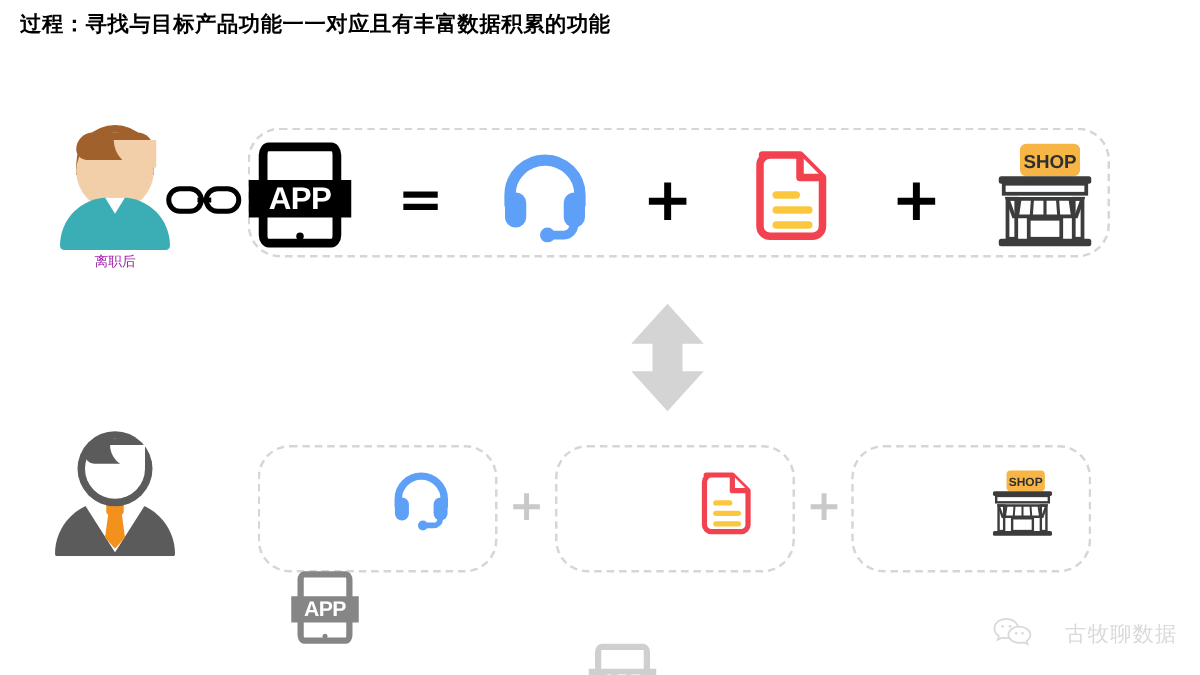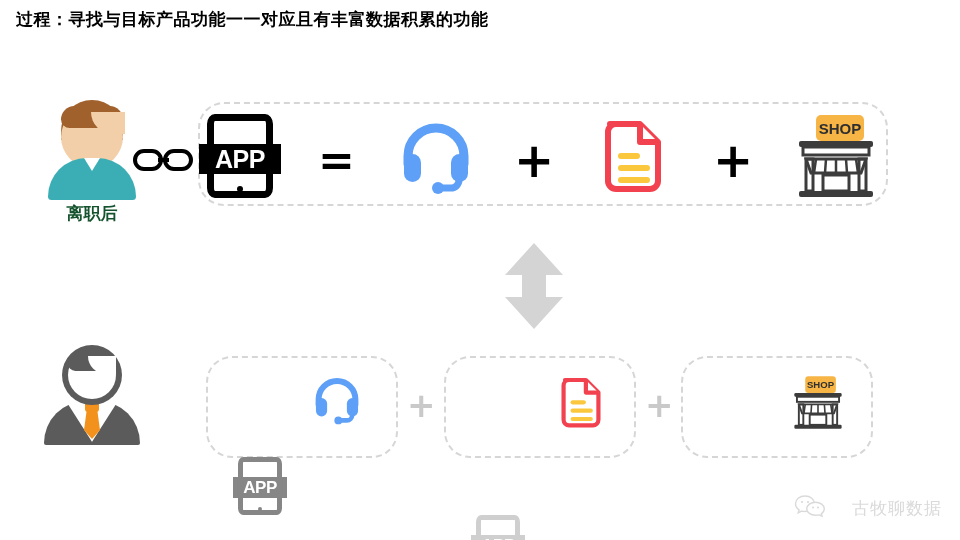--- a/index.html
+++ b/index.html
@@ -153,23 +153,23 @@
     position: absolute;
     left: 40px; top: 56px;
     width: 24px; height: 40px;
     background: #ffffff;
     clip-path: polygon(50% 0, 100% 100%, 0 100%);
     z-index: -1;
   }
 
   .person-label {
     margin-top: 6px;
-    font-size: 17px;
-    font-weight: 700;
-    color: #14532d;
+    font-size: 11px;
+    font-weight: 400;
+    color: #a21caf;
     line-height: 1.2;
   }
 
   
   .chain-icon {
     position: absolute;
     left: 132px;
     top: 146px;
     width: 62px;
     height: 28px;

